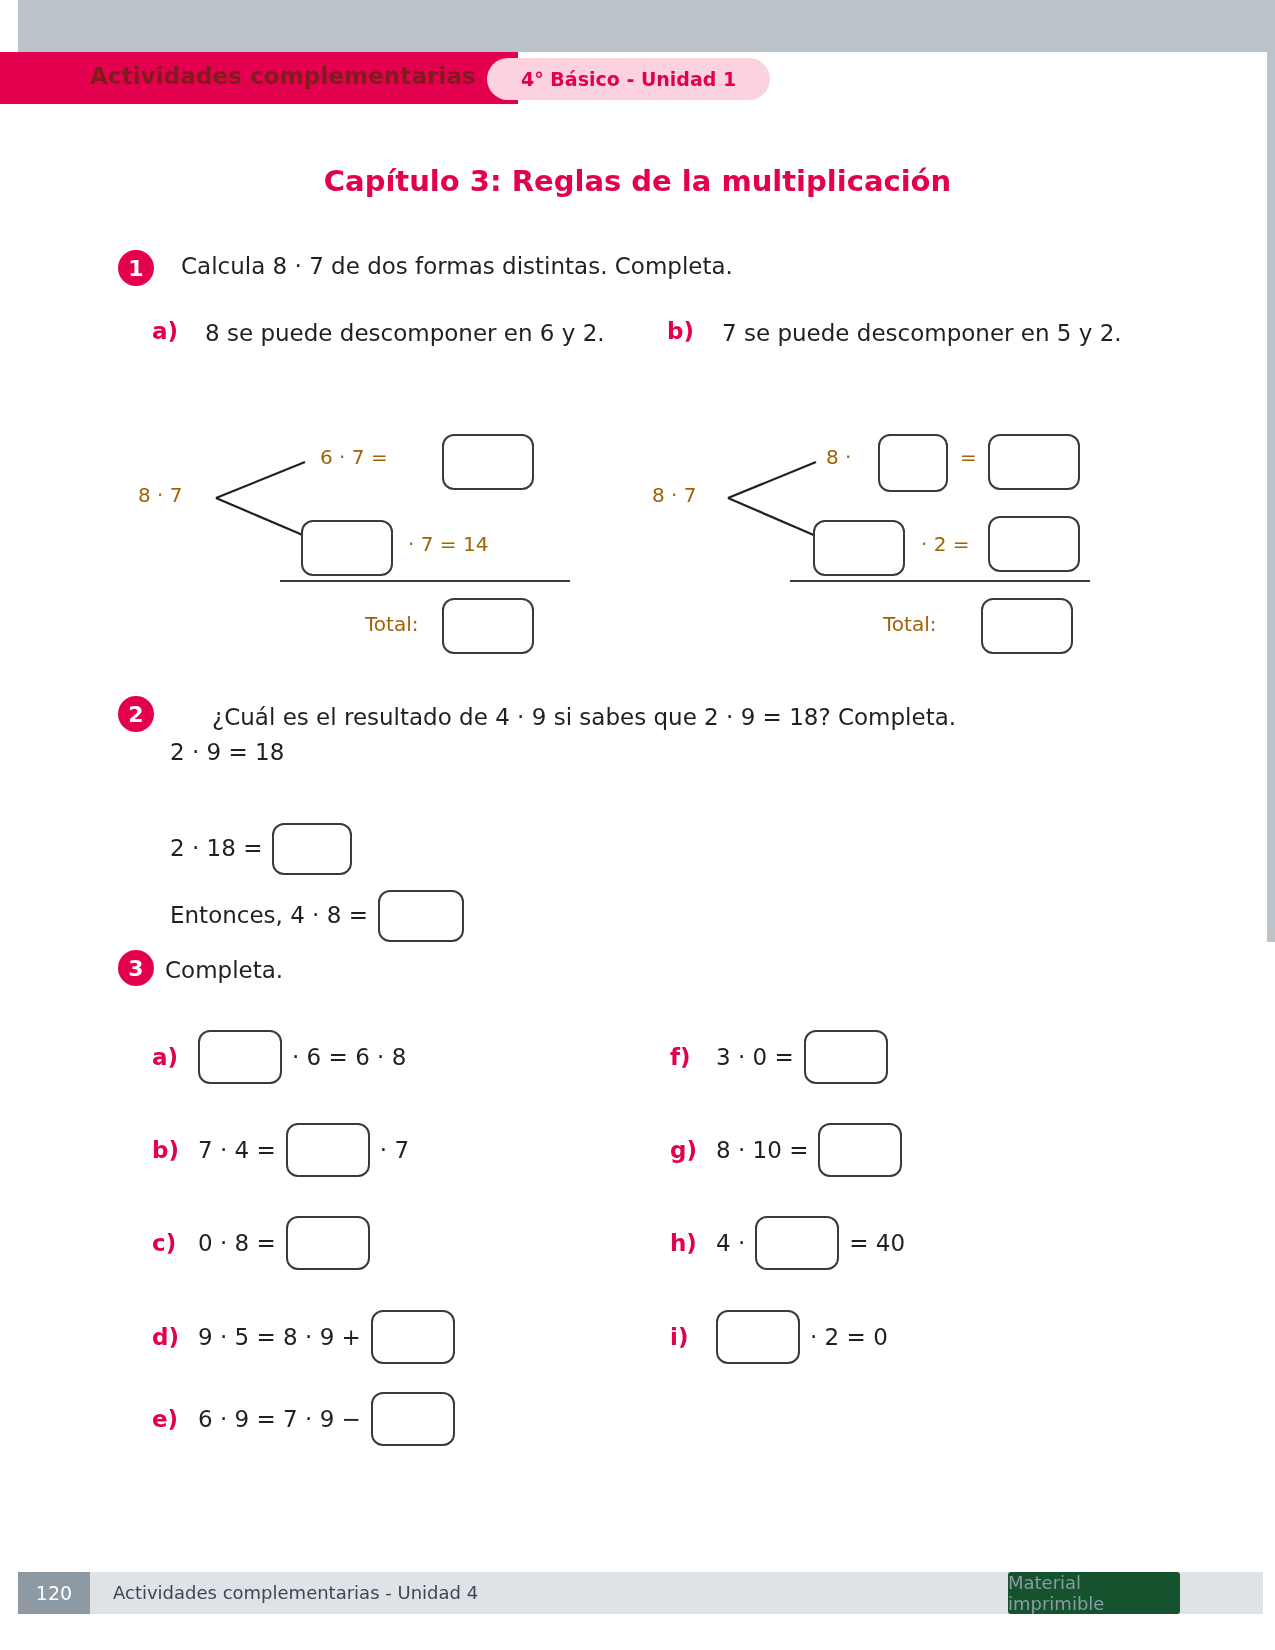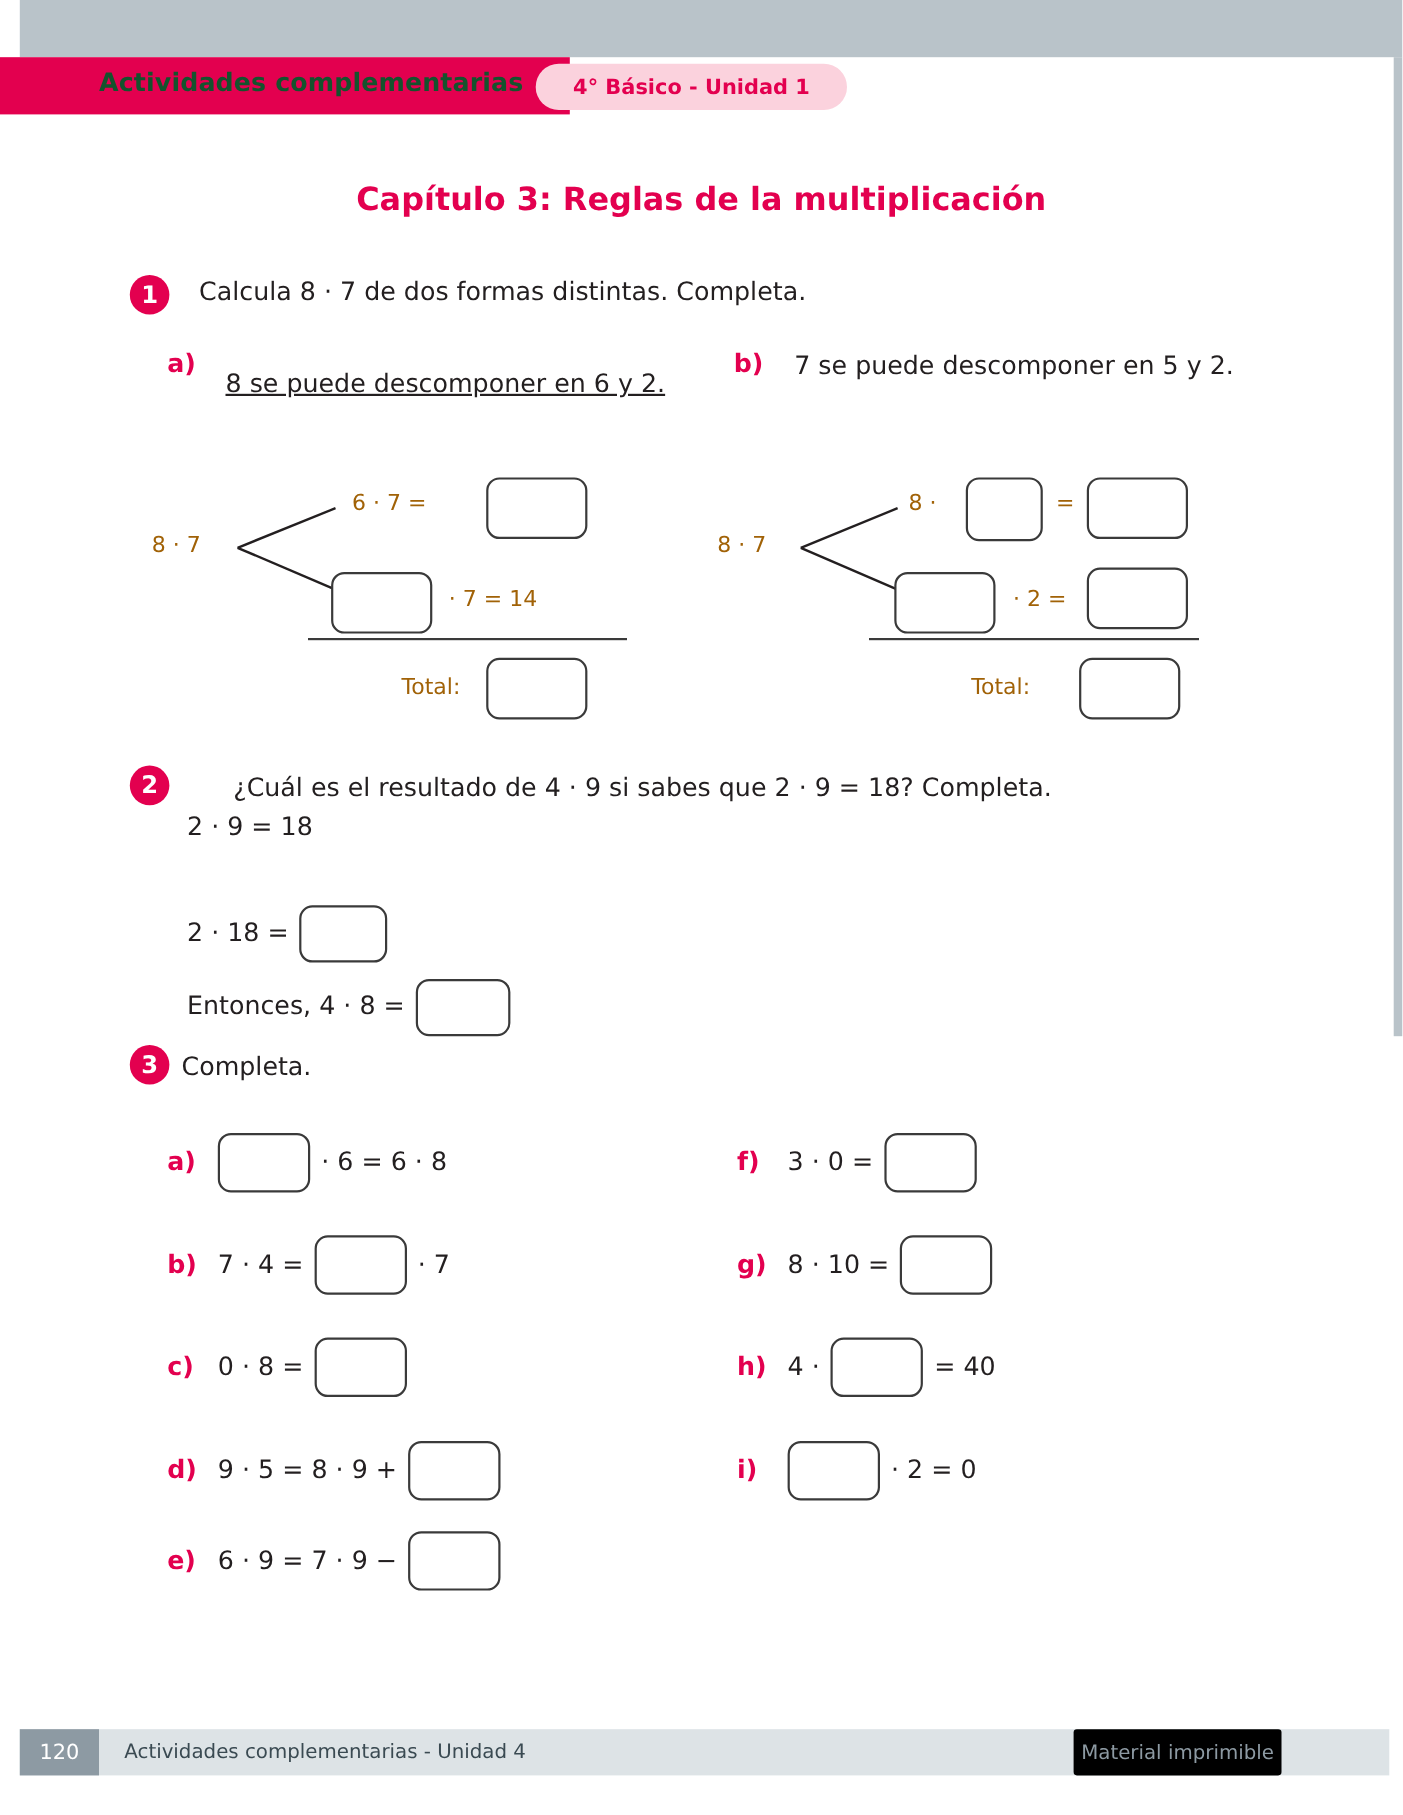--- a/index.html
+++ b/index.html
@@ -36,21 +36,21 @@
     top: 52px; left: 0;
     width: 518px;
     height: 52px;
     background: #e3004f;
   }
   .header-title {
     position: absolute;
     top: 63px; left: 90px;
     font-size: 23px;
     font-weight: bold;
-    color: #14532d;
+    color: #7f1d1d;
     letter-spacing: 0.1px;
   }
   .header-pill {
     position: absolute;
     top: 58px; left: 487px;
     height: 42px;
     padding: 0 34px;
     border-radius: 21px;
     background: #fbd2dd;
     display: flex;
@@ -115,21 +115,21 @@
     background: #fff;
     box-sizing: border-box;
   }
   .ans-box { width: 92px; height: 56px; }
 
   
   #ex1-bullet { top: 250px; left: 118px; }
   #ex1-stem { position: absolute; top: 251px; left: 181px; }
 
   #ex1a-letter { position: absolute; top: 318px; left: 152px; }
-  #ex1a-text  { position: absolute; top: 334px; left: 205px; width: 400px; text-decoration: underline; }
+  #ex1a-text  { position: absolute; top: 318px; left: 205px; width: 400px; }
   #ex1b-letter { position: absolute; top: 318px; left: 667px; }
   #ex1b-text  { position: absolute; top: 318px; left: 722px; width: 400px; }
 
   .diagram { position: absolute; }
   .lbl { position: absolute; font-size: 20px; color: #a16207; white-space: nowrap; }
   .rule {
     position: absolute;
     height: 2px;
     background: #3a3a3a;
   }
@@ -184,24 +184,24 @@
   .footer-text {
     position: absolute;
     bottom: 47px;
     left: 113px;
     font-size: 18px;
     color: #3a4a52;
   }
   .footer-right {
     position: absolute;
     bottom: 36px;
-    right: 110px;
-    width: 189px;
+    right: 95px;
+    width: 172px;
     height: 42px;
-    background: #000000;
+    background: #14532d;
     border-radius: 3px;
     display: flex;
     align-items: center;
     justify-content: center;
   }
   .footer-right span {
     font-size: 18px;
     color: #8d9aa3;
   }
 </style>

